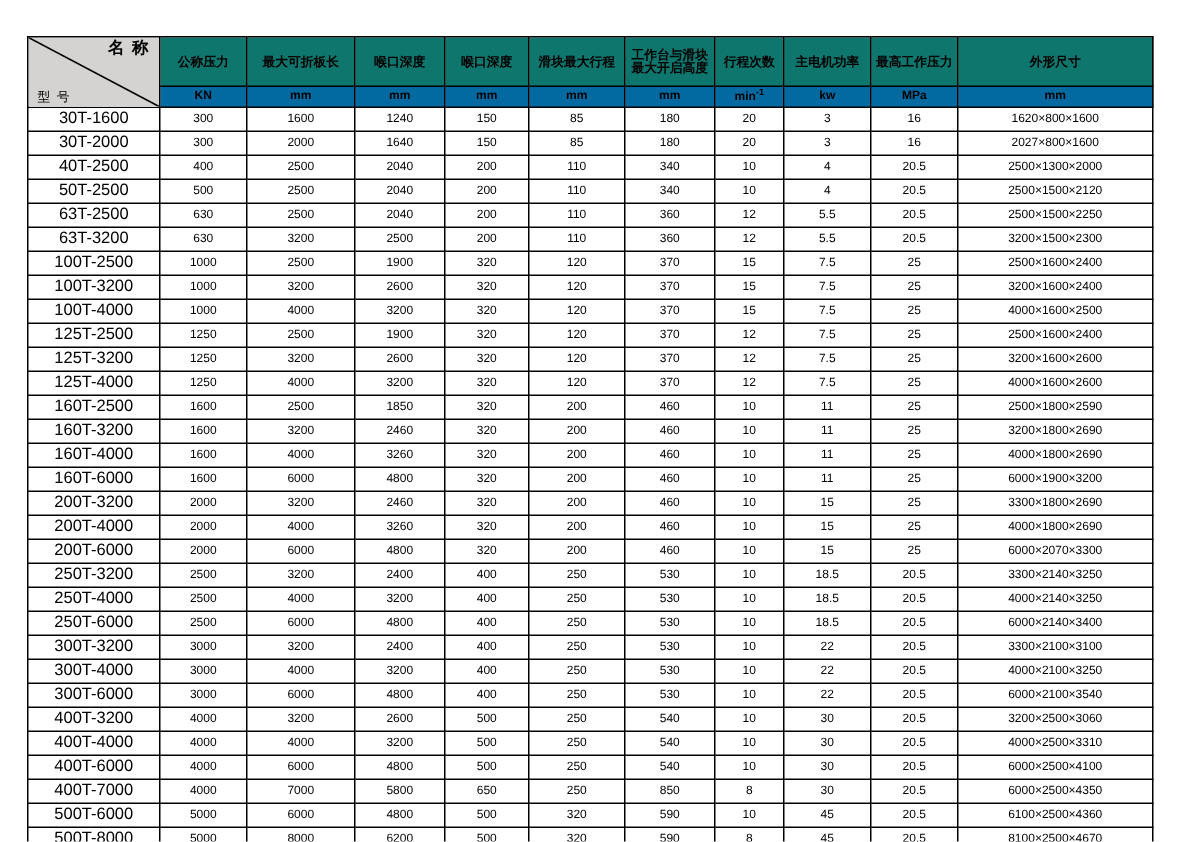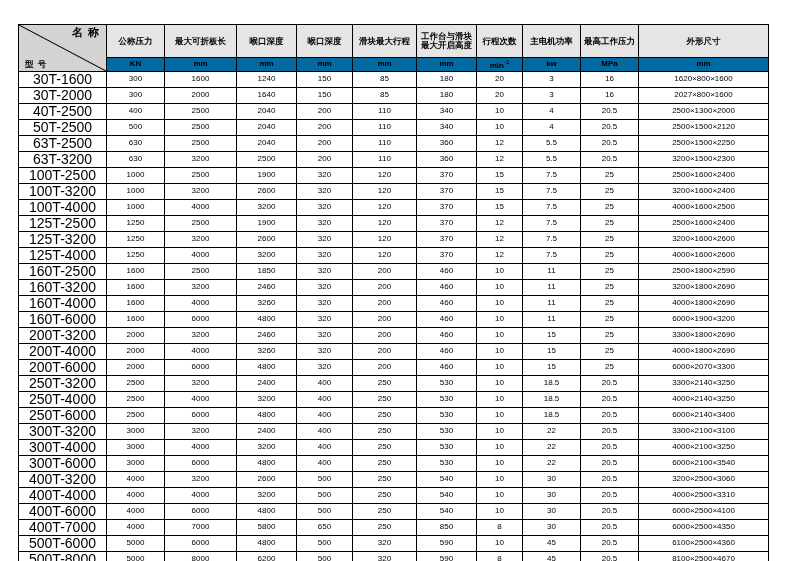--- a/index.html
+++ b/index.html
@@ -33,21 +33,21 @@
     vertical-align: middle;
     font-size: 8px;
     line-height: 1.05;
     padding: 0;
     height: 15px;
     font-weight: normal;
     color: #000;
   }
   
   thead tr.head-main td {
-    background: #e5e5e5;
+    background: #0f766e;
     height: 30px;
     font-size: 8.5px;
     font-weight: bold;
     padding: 1px 0;
   }
   thead tr.head-units td {
     background: #0369a1;
     height: 13px;
     font-size: 8px;
     font-weight: bold;
@@ -70,33 +70,33 @@
     right: 6px;
     font-size: 11px;
     font-weight: bold;
     letter-spacing: 1px;
   }
   .corner .bl-label {
     position: absolute;
     bottom: 2px;
     left: 6px;
     font-size: 8.5px;
-    font-weight: bold;
+    font-weight: normal;
     letter-spacing: 1px;
   }
   .hdr-small {
     font-size: 7px;
     letter-spacing: 0px;
   }
   .sup {
     font-size: 6px;
     vertical-align: super;
   }
   tbody td.model {
-    font-size: 14px;
+    font-size: 11px;
   }
   tbody td.dims {
     font-size: 8px;
     margin-left: 13px;
   }
 </style>
 </head>
 <body>
 
 <div id="sheet">

